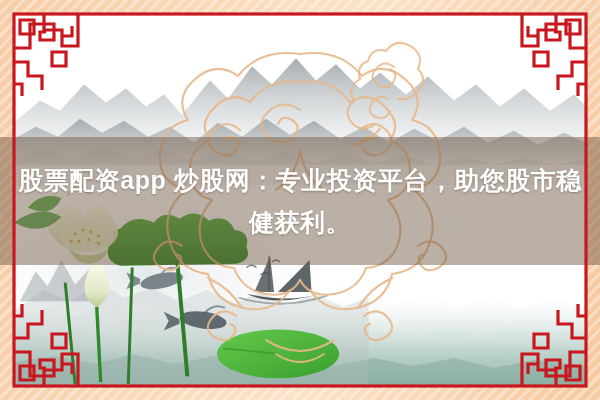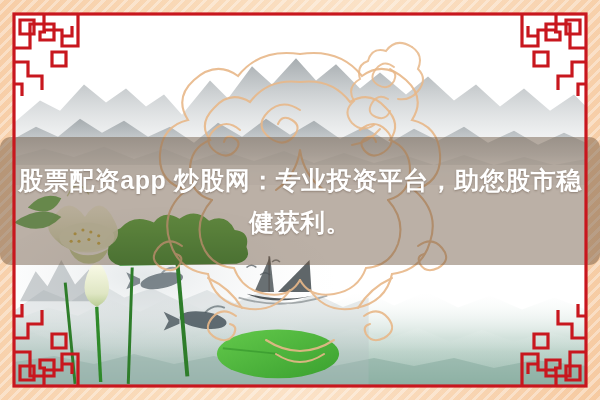--- a/index.html
+++ b/index.html
@@ -33,21 +33,21 @@
   
   .clouds{position:absolute;left:50%;top:50%;transform:translate(-50%,-50%);
           width:420px;height:380px;}
   .cloud-float{position:absolute;left:57%;top:5%;width:110px;height:120px;}
 
   
   .caption-band{
     position:absolute;left:0;right:0;
     top:137px;height:128px;
     background:rgba(106,82,62,.46);
-    display:flex;align-items:center;justify-content:flex-start;border-radius:11px;
+    display:flex;align-items:center;justify-content:flex-start;
   }
   .caption{
     margin:0;padding:0 14px;
     width:100%;
     text-align:center;
     color:#ffffff;
     font-weight:700;
     font-size:25px;
     line-height:42px;
     letter-spacing:.5px;

